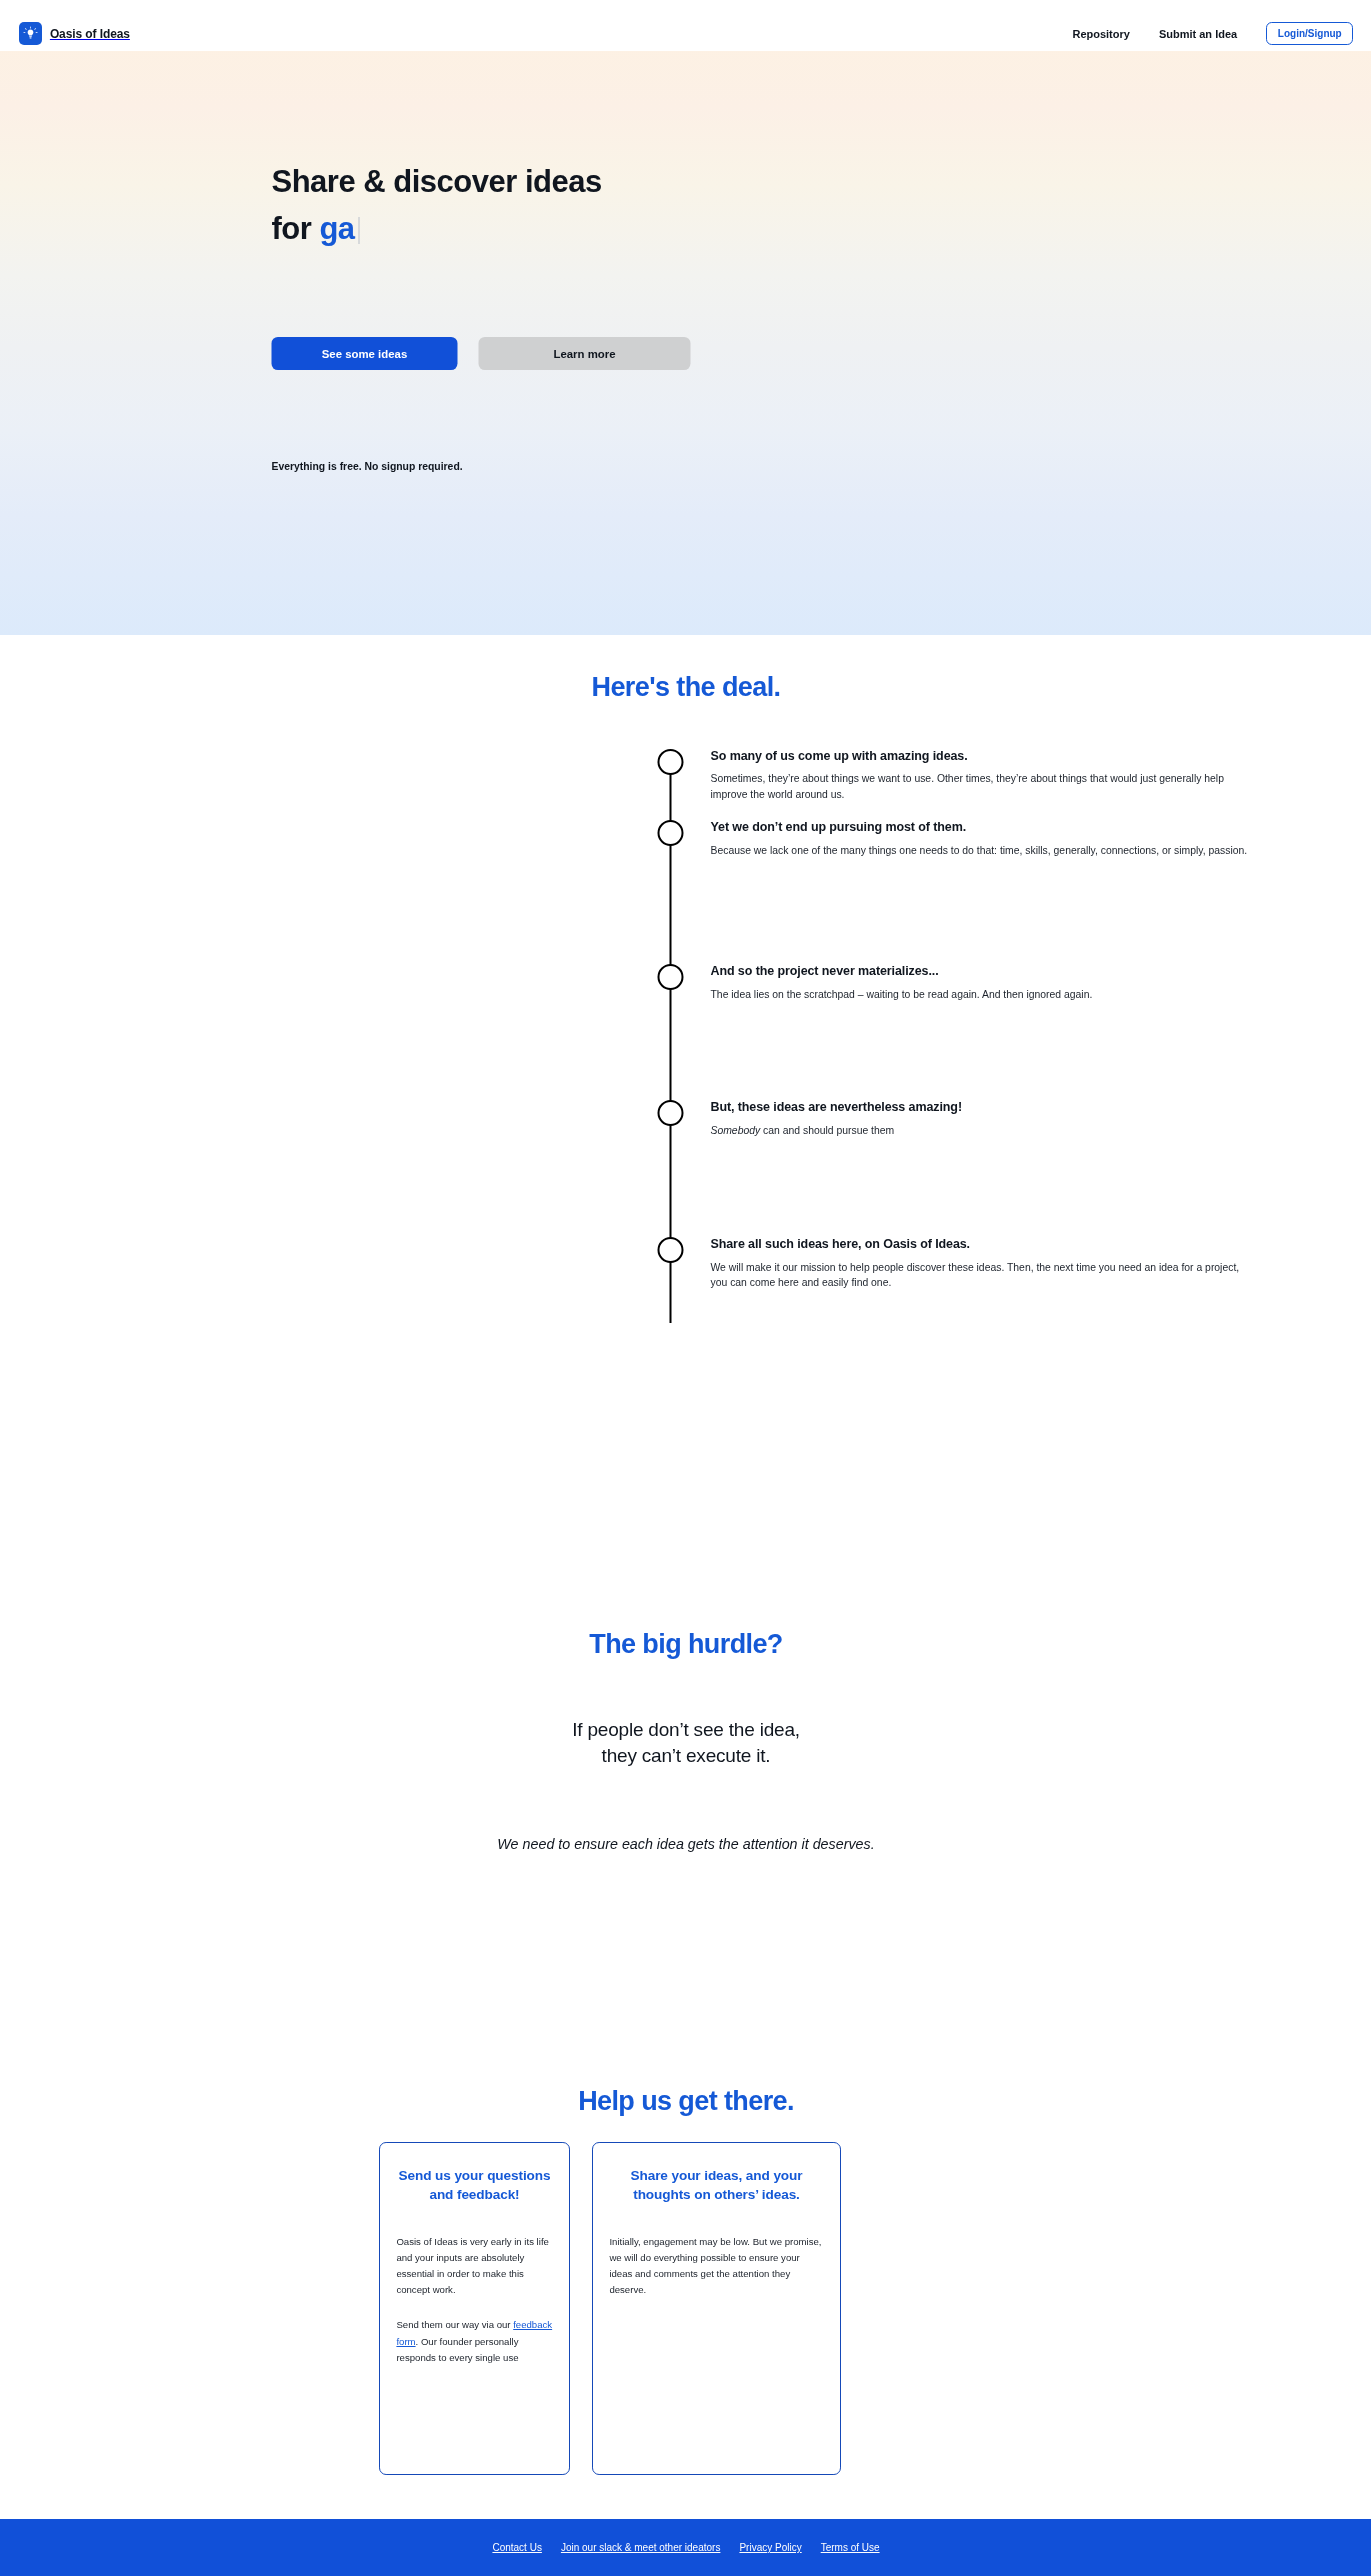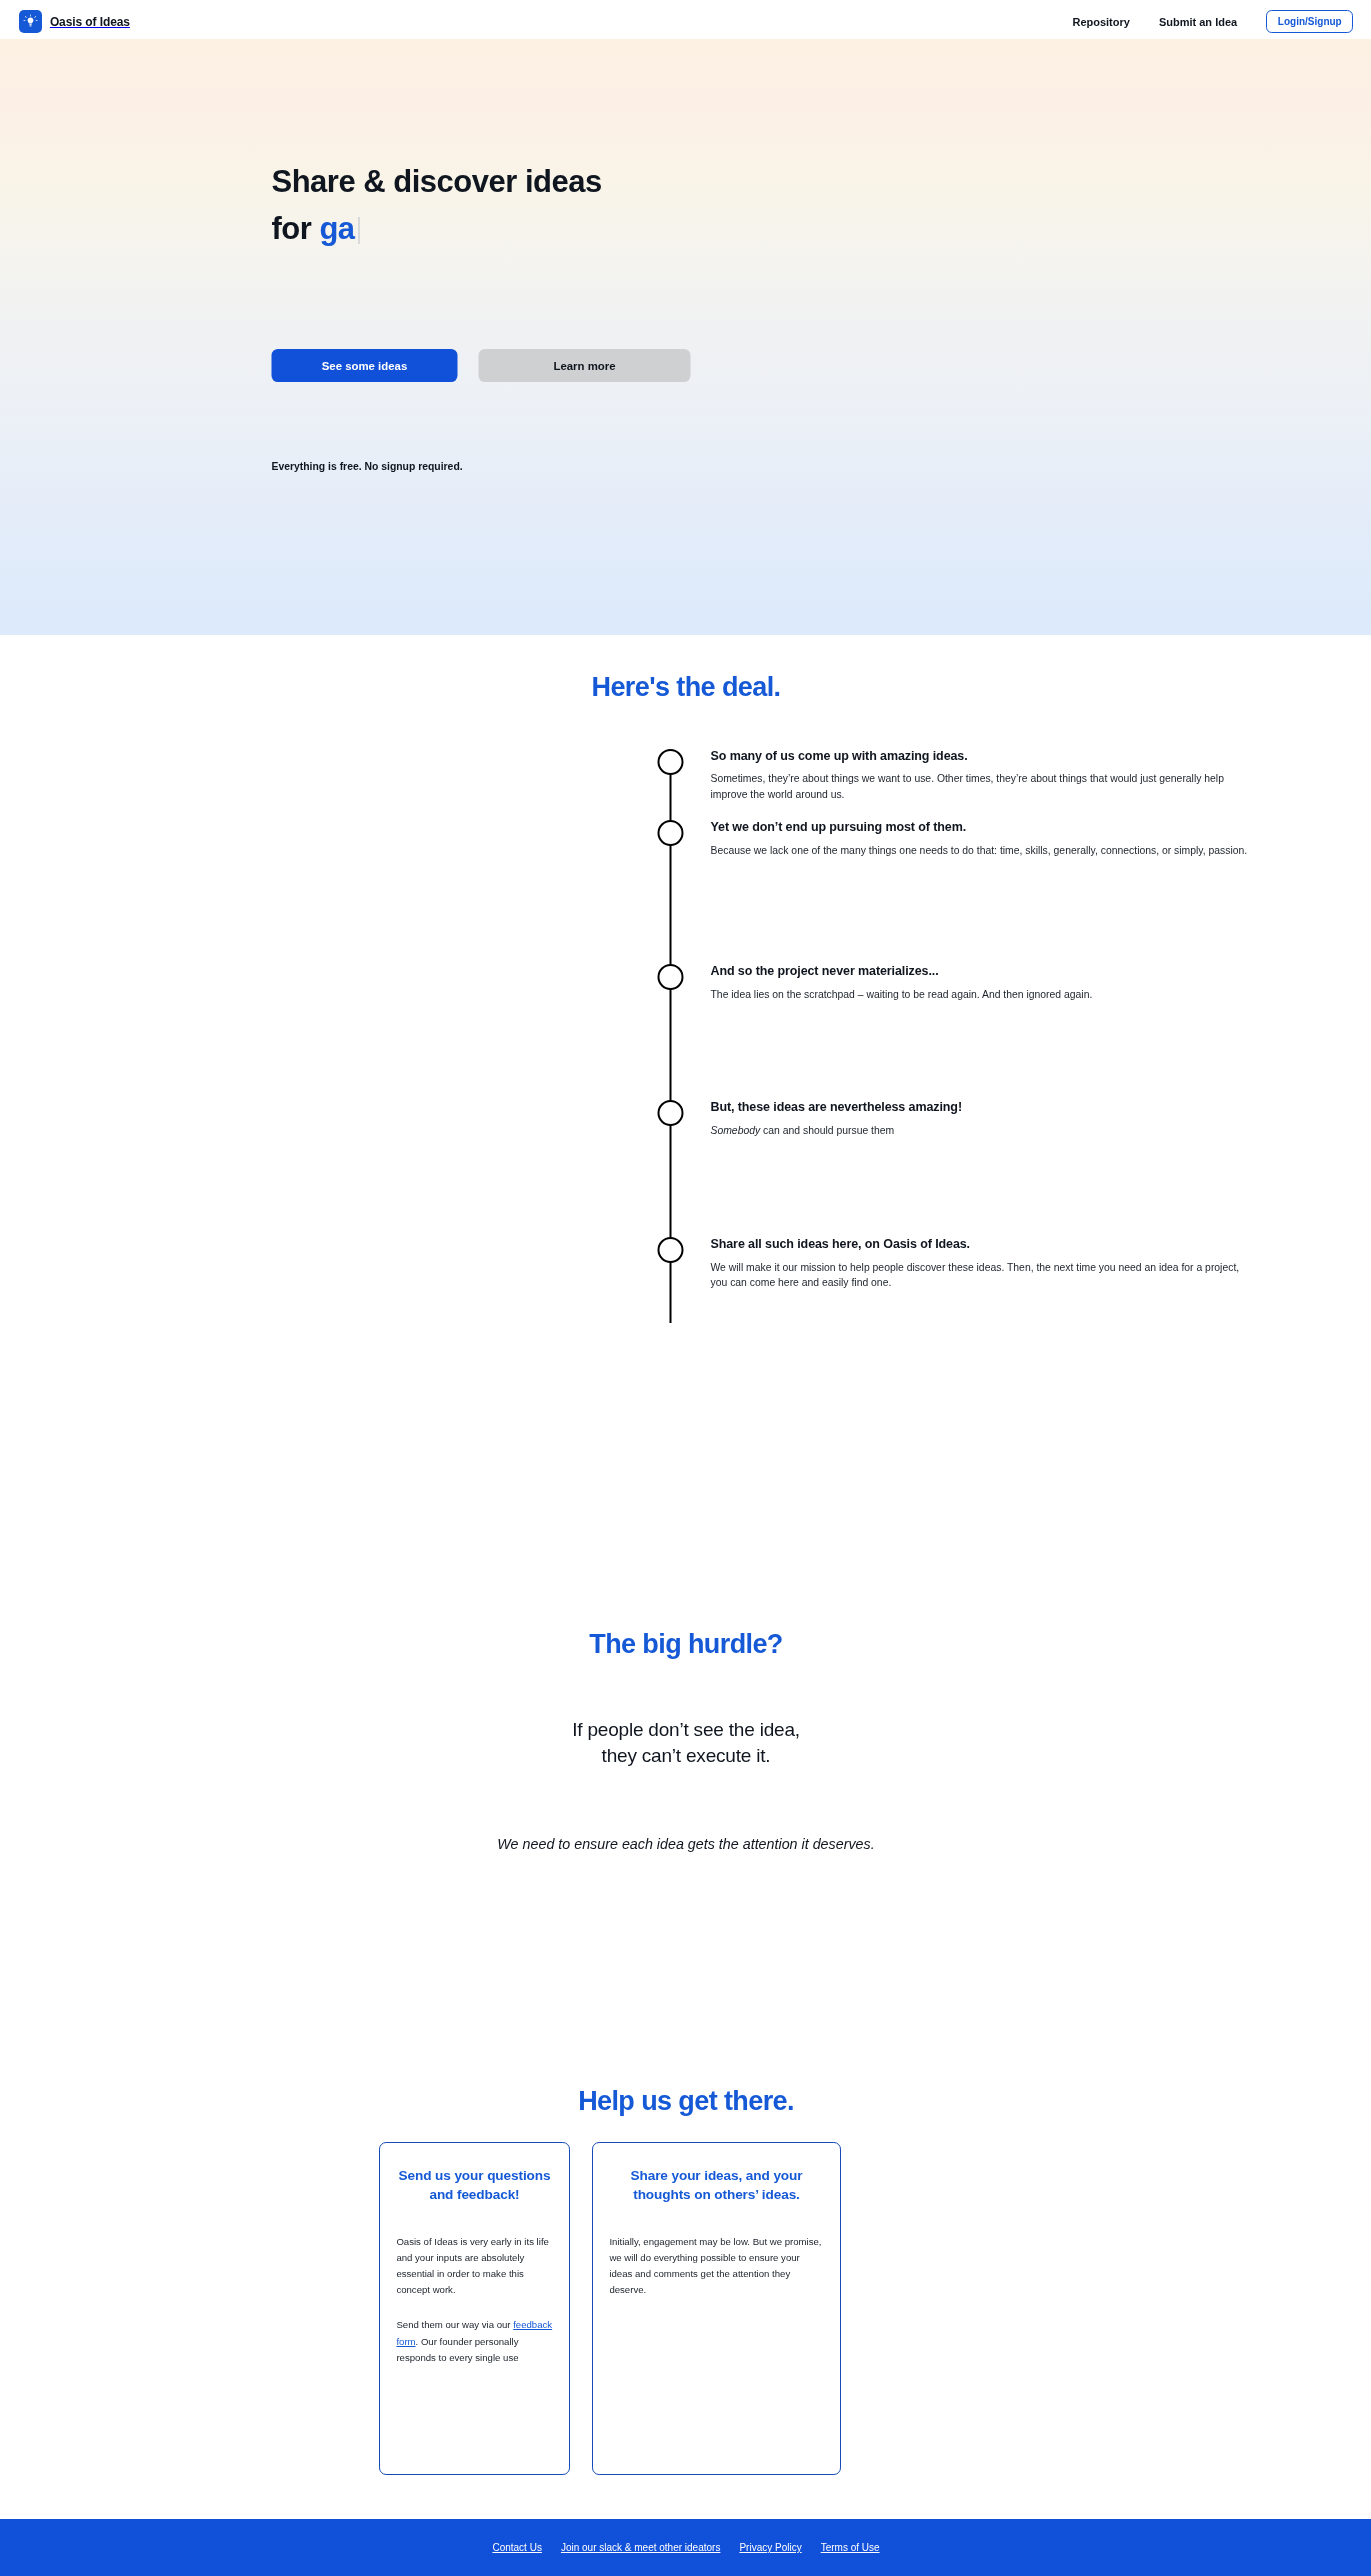--- a/index.html
+++ b/index.html
@@ -10,21 +10,21 @@
     background: #ffffff;
     font-family: "Liberation Sans", sans-serif;
     -webkit-font-smoothing: antialiased;
   }
 
   body { width: 1372px; height: 2576px; position: relative; overflow: hidden; }
 
   
   .navbar {
     position: absolute;
-    top: 4px; left: 0;
+    top: 16px; left: 0;
     width: 1372px; height: 35px;
     background: #ffffff;
     display: flex;
     align-items: center;
     z-index: 20;
   }
   .brand {
     display: flex;
     align-items: center;
     gap: 7.9px;
@@ -107,21 +107,21 @@
   .hero-head .accent { color: #1559d6; }
   .type-caret {
     display: inline-block;
     width: 1.4px; height: 27px;
     background: #b9bfc9;
     vertical-align: -4.3px;
     margin-left: 3.6px;
   }
   .hero-btns {
     position: absolute;
-    top: 314px; left: 0;
+    top: 302px; left: 0;
     display: flex;
     align-items: center;
     gap: 21px;
   }
   .btn {
     border: none;
     border-radius: 6.4px;
     font-family: "Liberation Sans", sans-serif;
     font-size: 11.4px;
     font-weight: bold;

